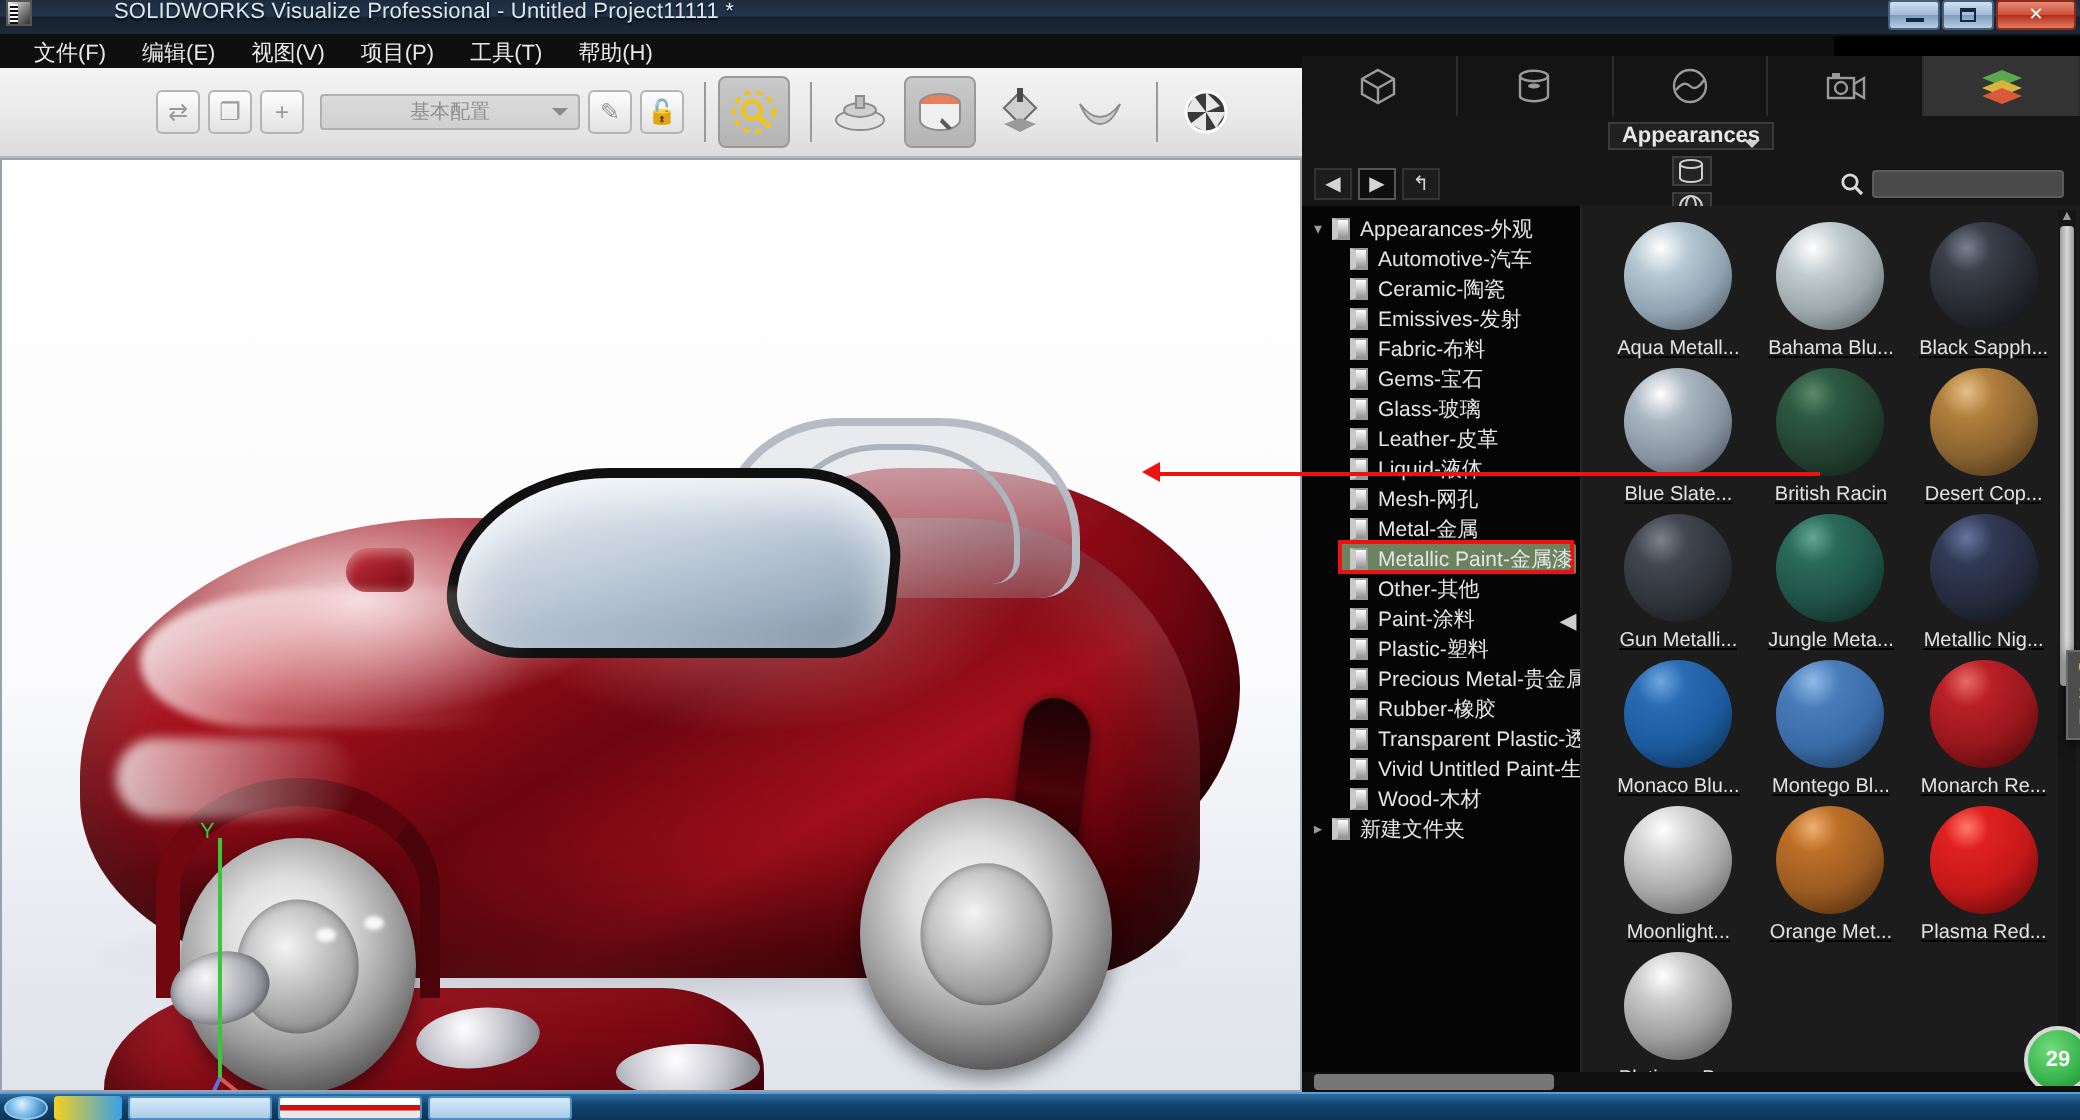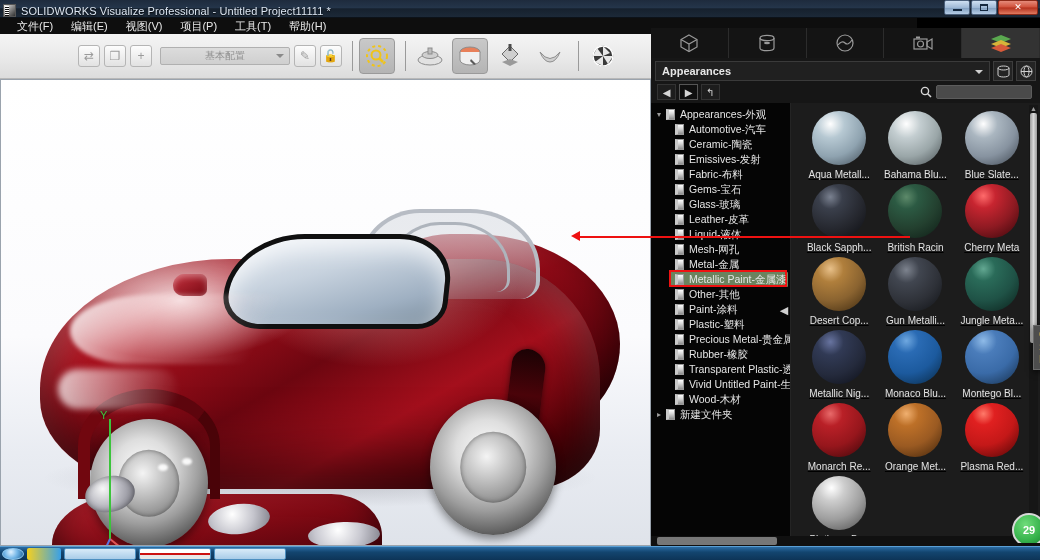--- a/index.html
+++ b/index.html
@@ -9,21 +9,21 @@
     font-family: "Liberation Sans", "DejaVu Sans", sans-serif;
     background: #000;
   }
   #app { position: relative; width: 1040px; height: 560px; overflow: hidden; }
 
   
   .titlebar {
     position: absolute; left: 0; top: 0; width: 1040px; height: 18px;
     background: linear-gradient(to bottom, #1e2b3d 0%, #24354a 45%, #16212e 52%, #1c2938 100%);
     border-bottom: 1px solid #0c1219;
-    display: flex; align-items: flex-end;
+    display: flex; align-items: flex-start; gap: 36px;
   }
   .tb-icon {
     width: 13px; height: 13px; margin-left: 3px; margin-right: 5px;
     background: linear-gradient(135deg,#f0f0f0 0%,#8a8a8a 50%,#303030 100%);
     border: 1px solid #555; flex: 0 0 auto;
     position: relative; overflow: hidden;
   }
   .tb-icon:before {
     content:""; position:absolute; left:1px; top:1px; width:4px; height:10px;
     background: repeating-linear-gradient(0deg,#111 0 1px,#fff 1px 2px);
@@ -213,21 +213,21 @@
     position:absolute; left:651px; top:28px; width:389px; height:518px;
     background:#161616;
   }
   .panel-tabs { display:flex; height:30px; background:#0b0b0b; }
   .ptab {
     flex:1; display:flex; align-items:center; justify-content:center;
     border-right:1px solid #2c2c2c; background:#141414; color:#8d8d8d;
   }
   .ptab.active { background:#333333; }
   .combo-row {
-    height:20px; margin:3px 4px 0 4px; display:flex; align-items:center; gap:3px;
+    height:20px; margin:3px 4px 0 4px; display:flex; align-items:center; gap:3px;flex-direction:column;
   }
   .combo {
     flex:1; height:20px; background:#202020; border:1px solid #3a3a3a;
     display:flex; align-items:center; padding:0 6px; position:relative;
     color:#e7e7e7; font-size:11px; font-weight:bold;
   }
   .combo .caret {
     position:absolute; right:6px; top:8px;
     border-left:4px solid transparent; border-right:4px solid transparent;
     border-top:4px solid #cfcfcf;
@@ -635,36 +635,32 @@
         <div class="swatch-grid">
           <div class="swatch">
               <div class="ball" style="background: radial-gradient(circle at 34% 24%, #ffffff 0%, #b6c8d2 26%, #8fa3b0 60%, #3e4a54 100%);"></div>
               <div class="sw-label">Aqua Metall...</div>
             </div>
           <div class="swatch">
               <div class="ball" style="background: radial-gradient(circle at 34% 24%, #ffffff 0%, #c3cdd0 26%, #9aa6a8 60%, #454d50 100%);"></div>
               <div class="sw-label">Bahama Blu...</div>
             </div>
           <div class="swatch">
+              <div class="ball" style="background: radial-gradient(circle at 34% 24%, #7a8190 0%, #3a3f4b 22%, #25272e 60%, #0c0d11 100%);"></div>
+              <div class="sw-label">Black Sapph...</div>
+            </div>
+
+          <div class="swatch">
               <div class="ball" style="background: radial-gradient(circle at 34% 24%, #ffffff 0%, #aab6c0 26%, #8793a0 60%, #3b434d 100%);"></div>
               <div class="sw-label">Blue Slate...</div>
             </div>
-
-          <div class="swatch">
-              <div class="ball" style="background: radial-gradient(circle at 34% 24%, #7a8190 0%, #3a3f4b 22%, #25272e 60%, #0c0d11 100%);"></div>
-              <div class="sw-label">Black Sapph...</div>
-            </div>
           <div class="swatch">
               <div class="ball" style="background: radial-gradient(circle at 34% 24%, #5d8a6a 0%, #2c5a43 22%, #23402f 58%, #0d1c15 100%);"></div>
               <div class="sw-label">British Racin</div>
             </div>
-          <div class="swatch">
-              <div class="ball" style="background: radial-gradient(circle at 34% 22%, #ff6b6b 0%, #c72530 22%, #8e1a22 58%, #35060a 100%);"></div>
-              <div class="sw-label">Cherry Meta</div>
-            </div>
 
           <div class="swatch">
               <div class="ball" style="background: radial-gradient(circle at 34% 22%, #e8c089 0%, #b07f3c 24%, #8a6330 58%, #3a270f 100%);"></div>
               <div class="sw-label">Desert Cop...</div>
             </div>
           <div class="swatch">
               <div class="ball" style="background: radial-gradient(circle at 34% 24%, #7d838e 0%, #414650 24%, #2e3138 60%, #101216 100%);"></div>
               <div class="sw-label">Gun Metalli...</div>
             </div>
 
@@ -681,20 +677,24 @@
               <div class="sw-label">Monaco Blu...</div>
             </div>
 
           <div class="swatch">
               <div class="ball" style="background: radial-gradient(circle at 34% 20%, #8fbbe8 0%, #4a7cba 24%, #3a6ba8 58%, #142c47 100%);"></div>
               <div class="sw-label">Montego Bl...</div>
             </div>
           <div class="swatch">
               <div class="ball" style="background: radial-gradient(circle at 34% 20%, #e86a6a 0%, #b92027 22%, #96161c 58%, #3a0609 100%);"></div>
               <div class="sw-label">Monarch Re...</div>
+            </div>
+          <div class="swatch">
+              <div class="ball" style="background: radial-gradient(circle at 36% 22%, #ffffff 0%, #dadada 22%, #a8a8a8 58%, #4f4f4f 100%);"></div>
+              <div class="sw-label">Moonlight...</div>
             </div>
 
           <div class="swatch">
               <div class="ball" style="background: radial-gradient(circle at 34% 20%, #f0b070 0%, #bd7028 22%, #9a5a22 58%, #3d220a 100%);"></div>
               <div class="sw-label">Orange Met...</div>
             </div>
           <div class="swatch">
               <div class="ball" style="background: radial-gradient(circle at 34% 20%, #ff7a6a 0%, #e02020 20%, #c41818 56%, #4a0505 100%);"></div>
               <div class="sw-label">Plasma Red...</div>
             </div>

